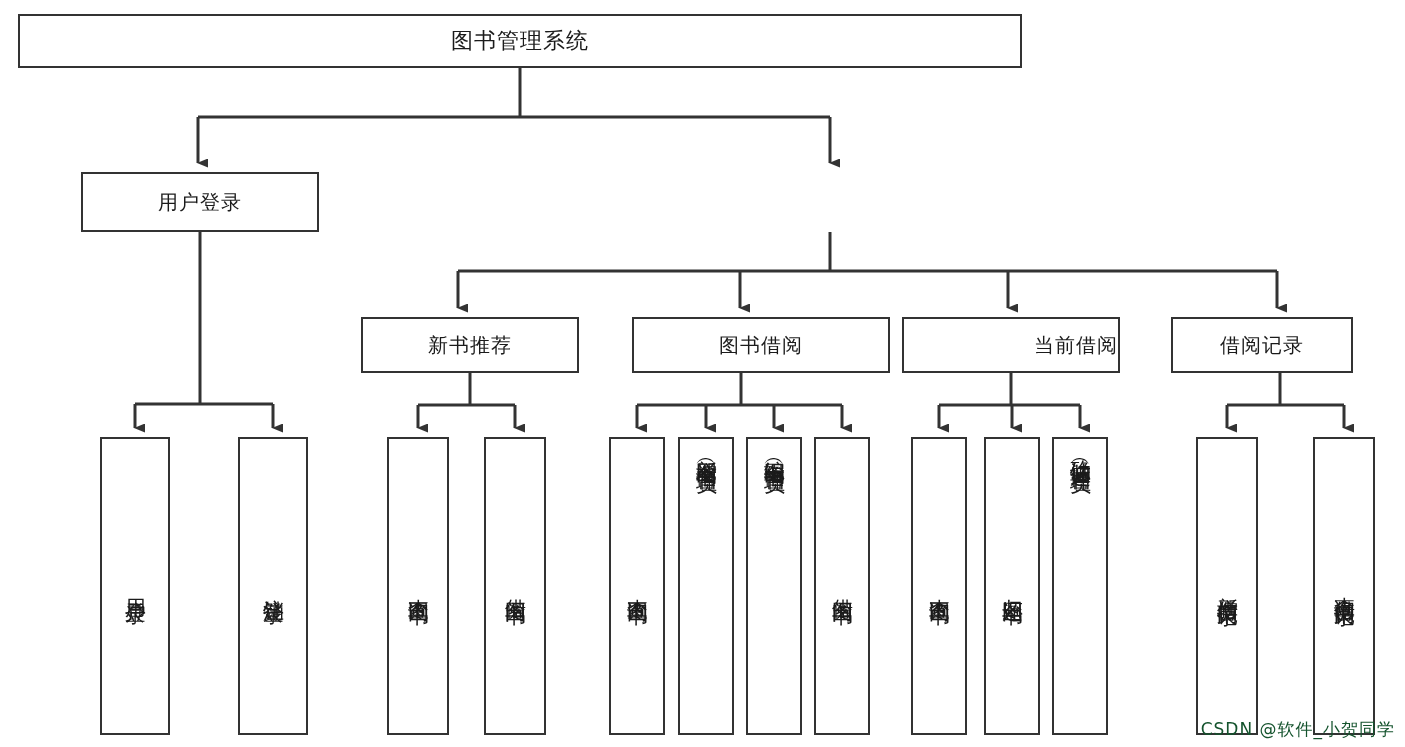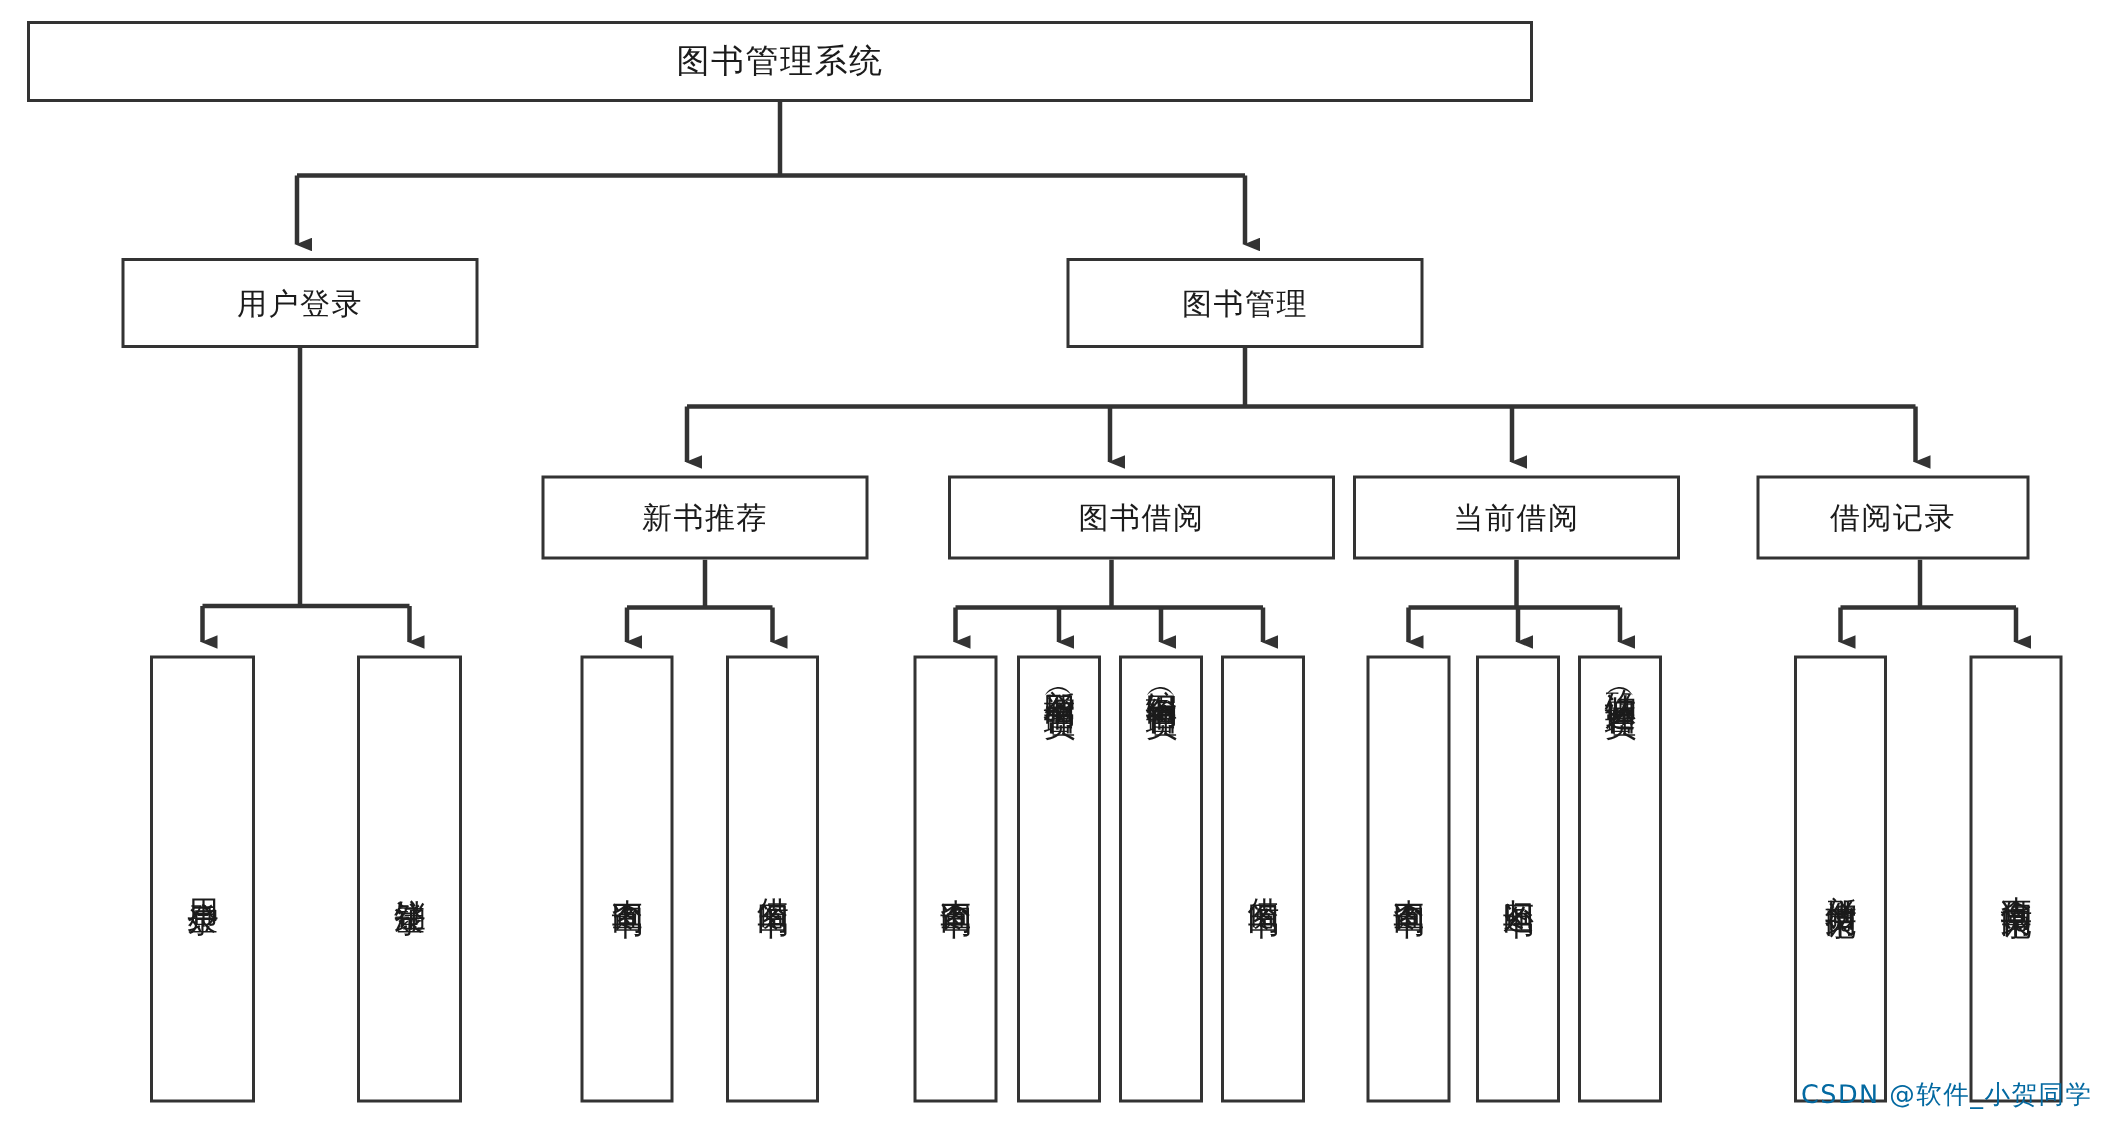--- a/index.html
+++ b/index.html
@@ -67,21 +67,21 @@
   }
   .leaf.mid-text {
     align-items: center;
     padding-top: 0;
   }
   #watermark {
     position: absolute;
     right: 10px;
     bottom: 6px;
     font-size: 17px;
-    color: #0369a1;
+    color: #14532d;
     letter-spacing: 1px;
     white-space: nowrap;
     user-select: none;
   }
 </style>
 </head>
 <body>
 
 <div id="diagram-root">
 
@@ -135,31 +135,28 @@
     </g>
   </svg>
 
   <div class="node level-0" style="left:18px; top:14px; width:1004px; height:54px;">
     <span>图书管理系统</span>
   </div>
 
   <div class="node level-1" style="left:81px; top:172px; width:238px; height:60px;">
     <span>用户登录</span>
   </div>
-  <div class="node level-1" style="left:711px; top:172px; width:238px; height:60px;">
-    <span>图书管理</span>
-  </div>
 
   <div class="node level-2" style="left:361px; top:317px; width:218px; height:56px;">
     <span>新书推荐</span>
   </div>
   <div class="node level-2" style="left:632px; top:317px; width:258px; height:56px;">
     <span>图书借阅</span>
   </div>
-  <div class="node level-2" style="left:902px; top:317px; width:218px; height:56px;">
+  <div class="node level-2" style="left:902px; top:317px; width:218px; height:56px;justify-content:flex-end;">
     <span>当前借阅</span>
   </div>
   <div class="node level-2" style="left:1171px; top:317px; width:182px; height:56px;">
     <span>借阅记录</span>
   </div>
 
   <div class="node leaf mid-text" style="left:100px; top:437px; width:70px; height:298px;">
     <span class="leaf-label">用户登录</span>
   </div>
   <div class="node leaf mid-text" style="left:238px; top:437px; width:70px; height:298px;">

